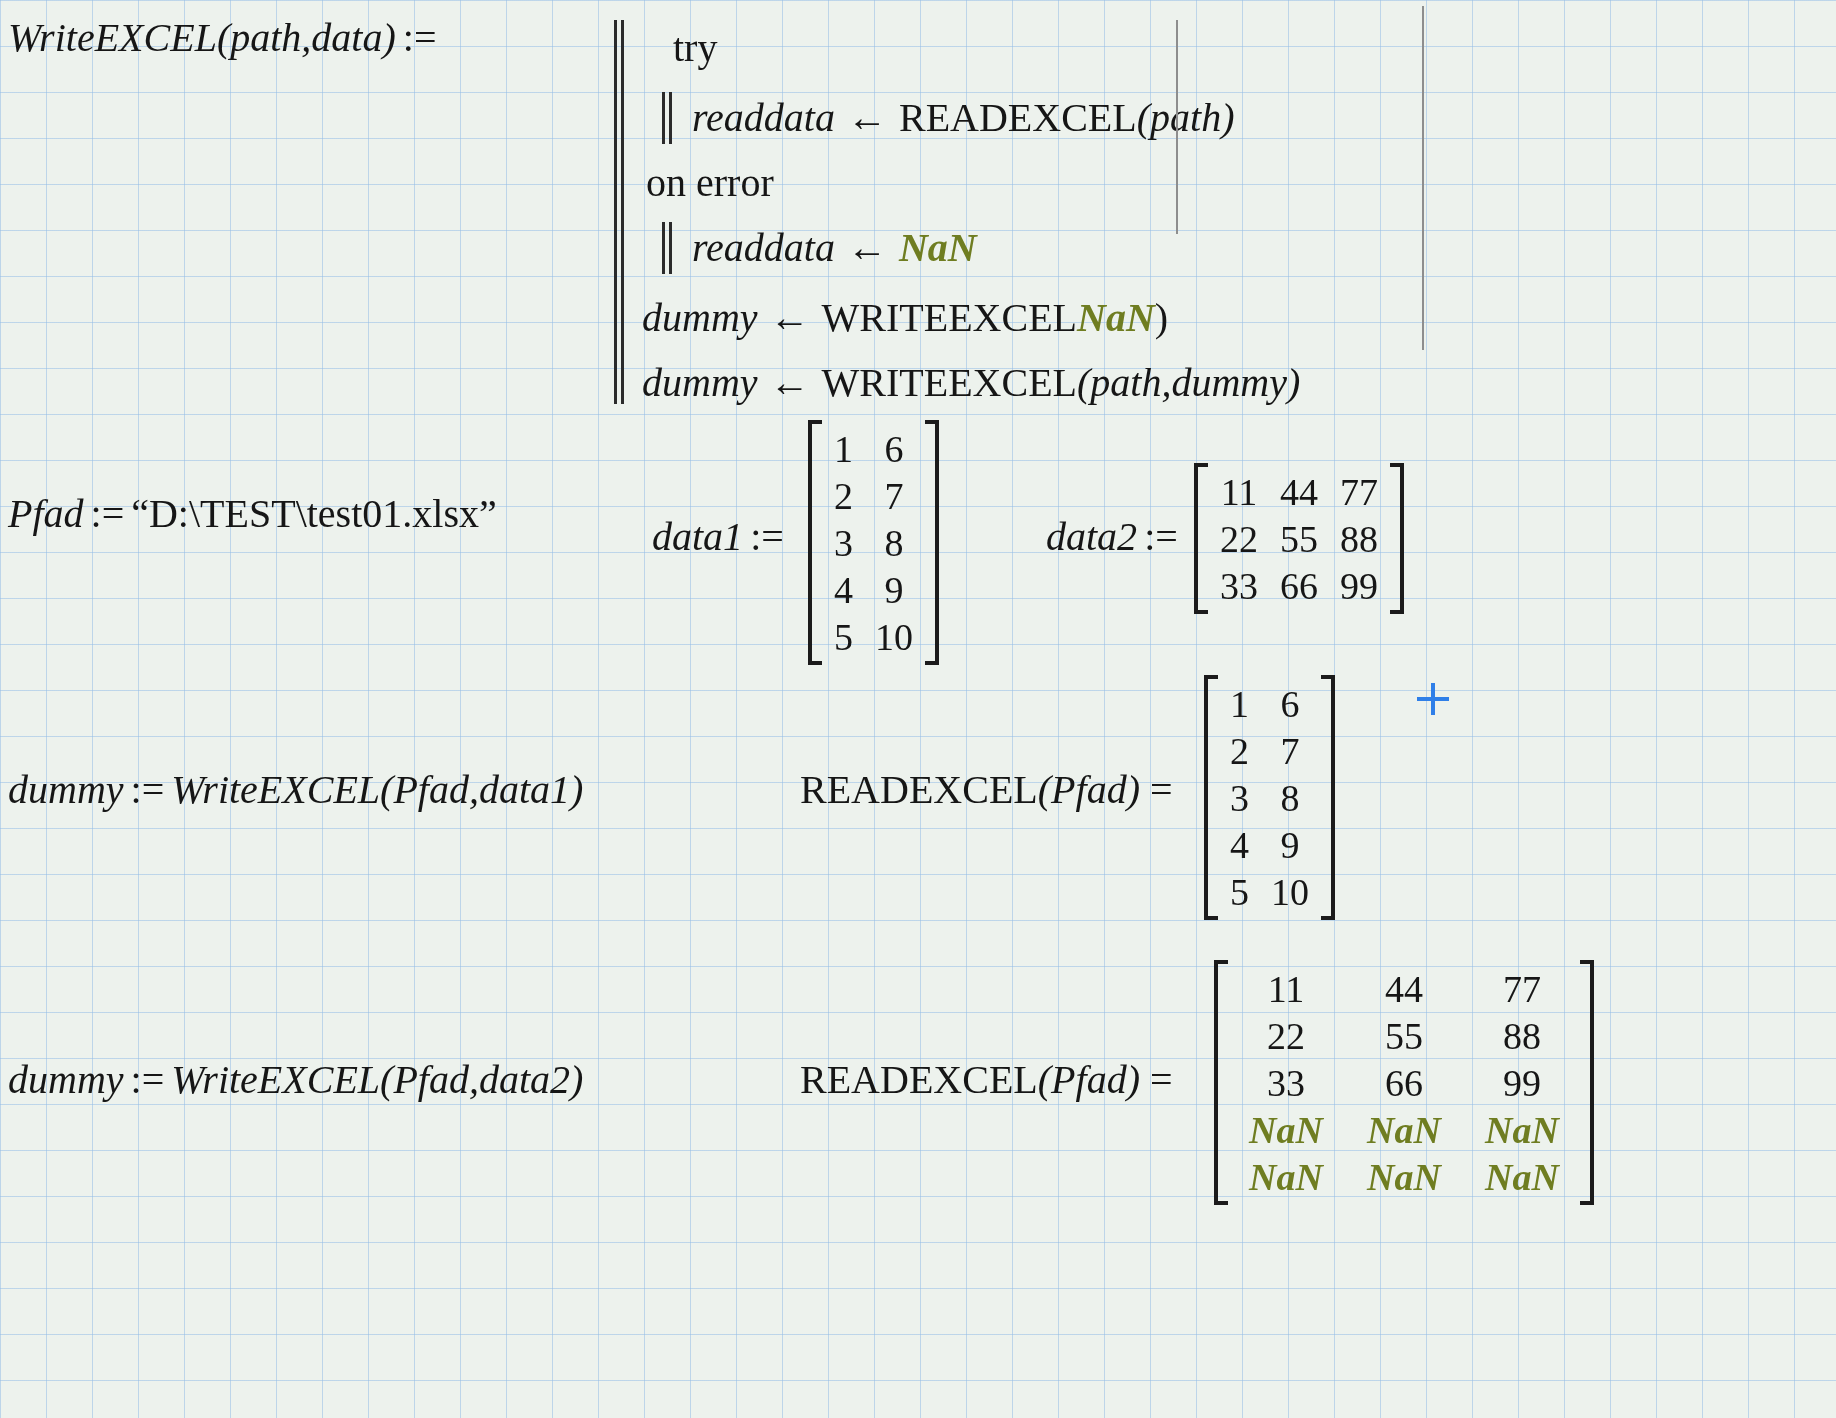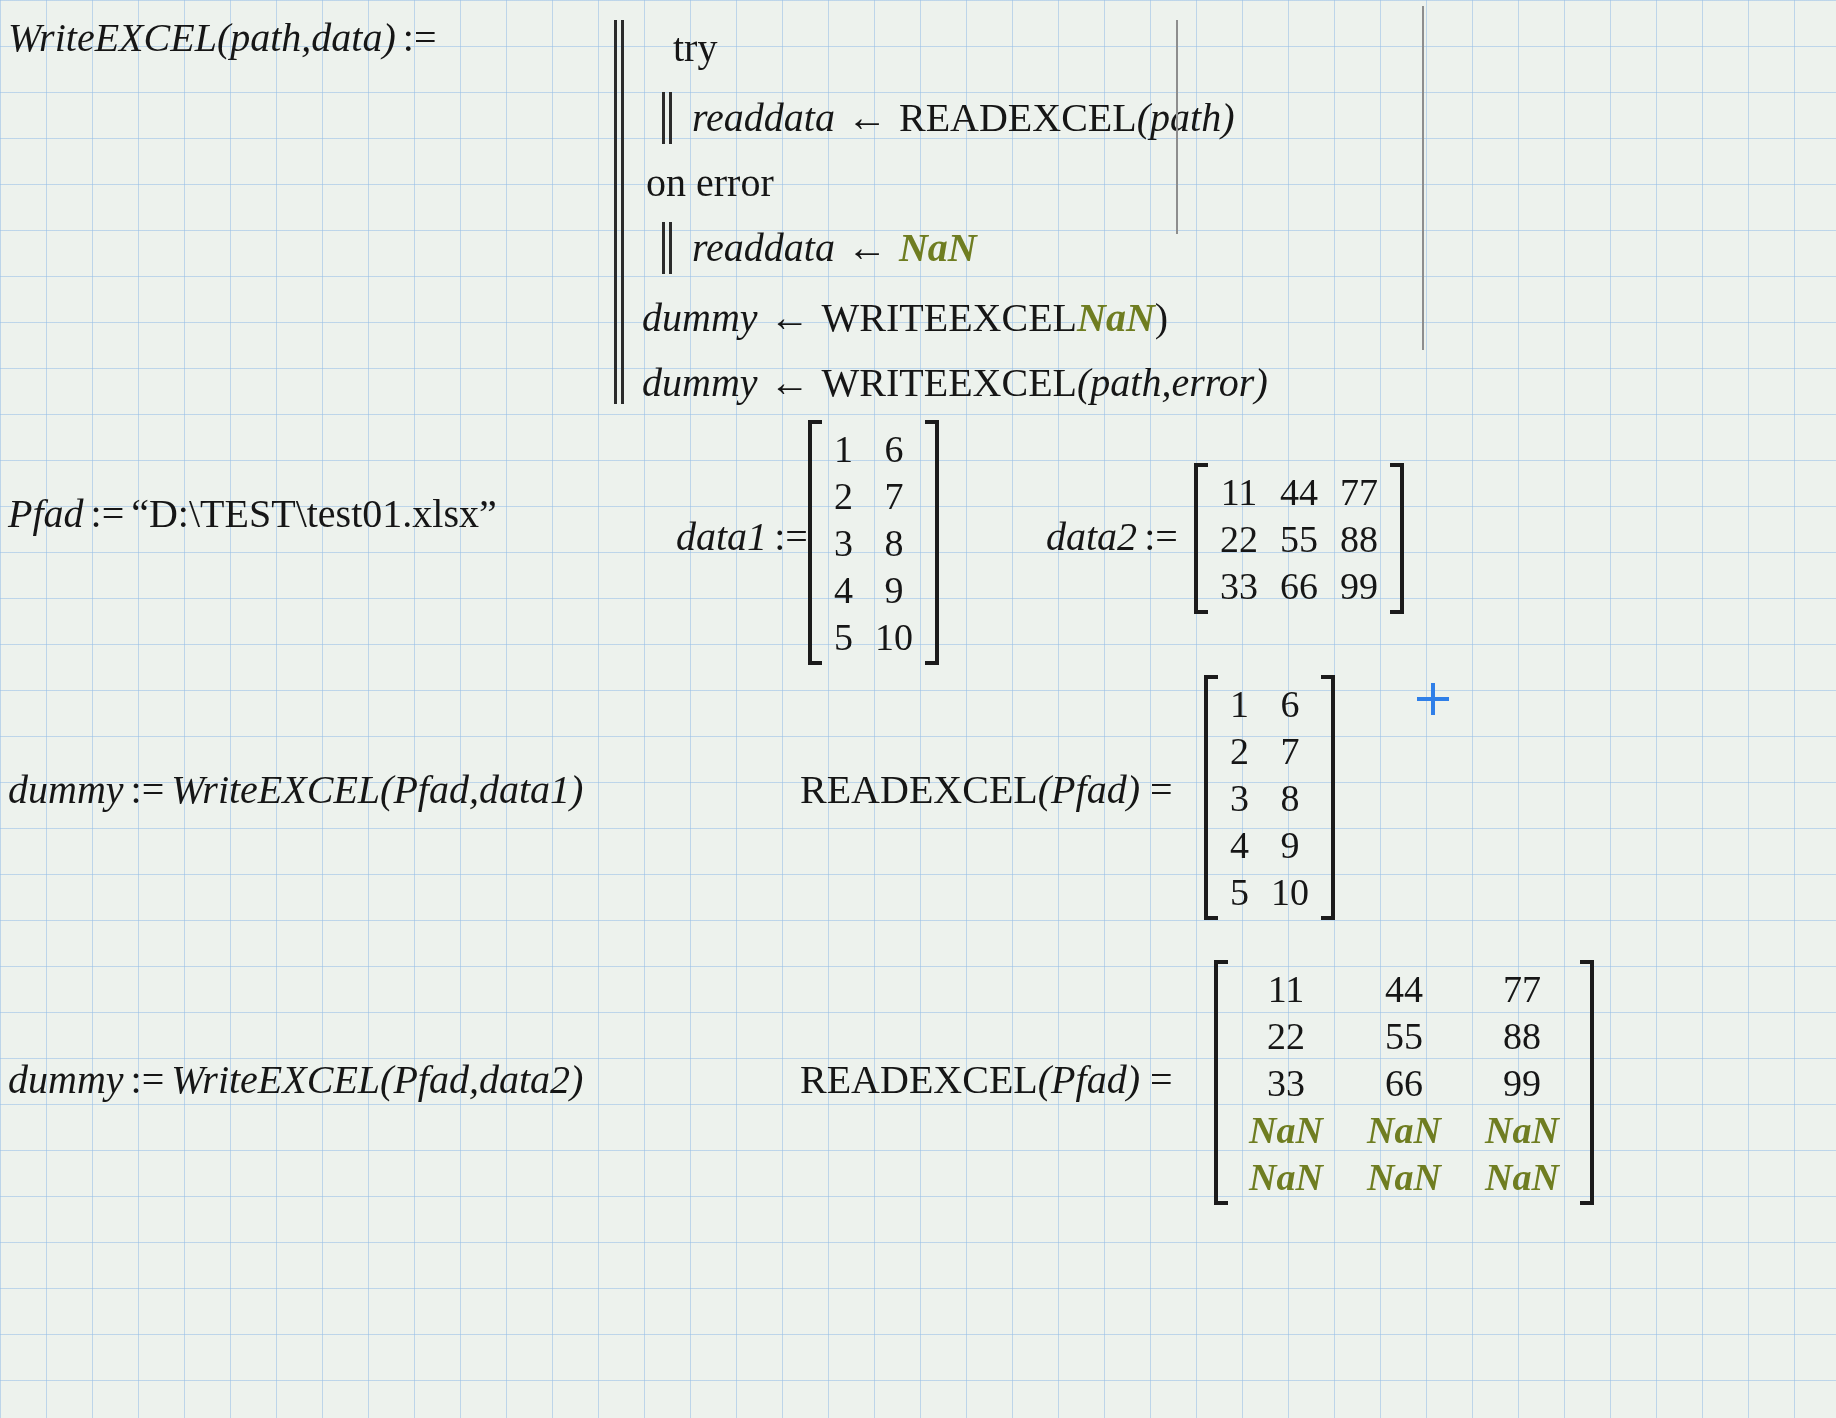--- a/index.html
+++ b/index.html
@@ -86,35 +86,35 @@
       <span class="arrow">←</span>
       <span class="rm">WRITEEXCEL</span>
       <span class="nan">NaN</span>
       <span class="rm">)</span>
     </div>
 
     <div class="mline" style="left:642px; top:359px;">
       <span class="it">dummy</span>
       <span class="arrow">←</span>
       <span class="rm">WRITEEXCEL</span>
-      <span class="it">(path,error)</span>
+      <span class="it">(path,dummy)</span>
     </div>
 
     <div class="vline" style="left:1176px; top:20px; height:214px;"></div>
     <div class="vline" style="left:1422px; top:6px; height:344px;"></div>
   </div>
 
   <div class="mline" style="left:8px; top:490px;">
     <span class="it">Pfad</span>
     <span class="rm op">:=</span>
     <span class="rm">“D:\TEST\test01.xlsx”</span>
   </div>
 
   <div>
-    <div class="mline" style="left:652px; top:513px;margin-left:24px;">
+    <div class="mline" style="left:652px; top:513px;">
       <span class="it">data1</span>
       <span class="rm op">:=</span>
     </div>
     <div class="matrix" style="left:808px; top:420px;">
       <div class="bk l"></div>
       <div class="cells" style="grid-template-columns: repeat(2, auto);">
           <div class="cell">1</div>
           <div class="cell">6</div>
           <div class="cell">2</div>
           <div class="cell">7</div>

